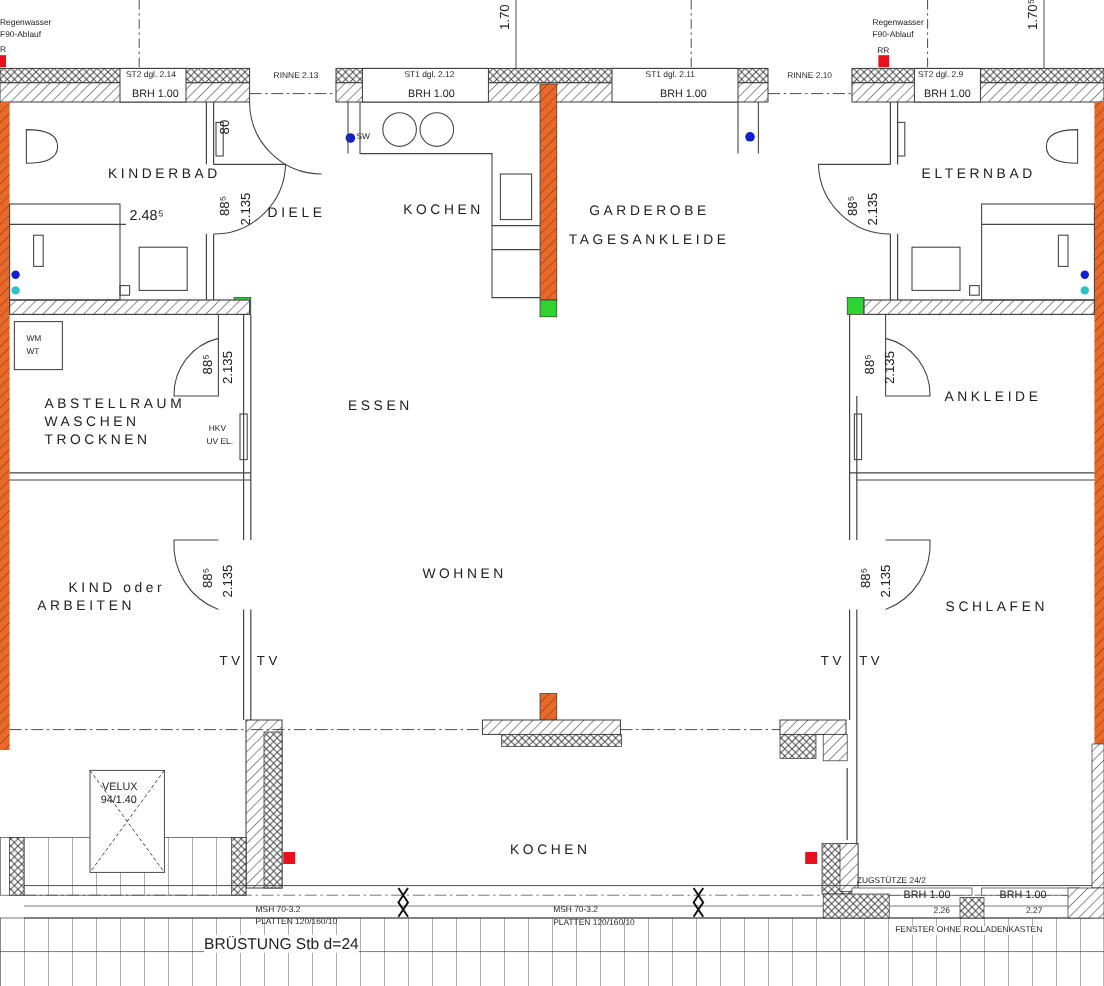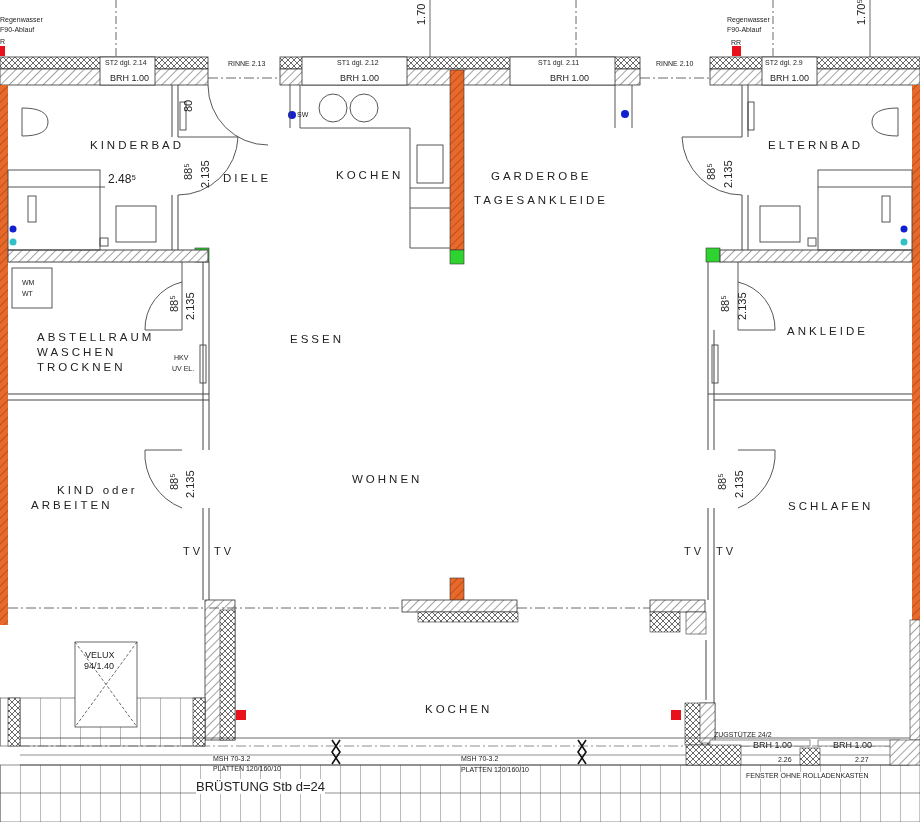--- a/index.html
+++ b/index.html
@@ -3,21 +3,21 @@
 <meta charset="utf-8">
 <style>
   html,body{margin:0;padding:0;background:#fff;}
   body{width:920px;height:822px;position:relative;overflow:hidden;font-family:"Liberation Sans",sans-serif;color:#222;}
   #plan{position:absolute;left:0;top:0;width:920px;height:822px;}
   .lbl{position:absolute;font-family:"Liberation Sans",sans-serif;white-space:nowrap;color:#222;}
   .room{font-size:11.5px;letter-spacing:3px;}
   .small{font-size:7px;letter-spacing:0;}
   .dim{font-size:11px;}
   .vert{transform:rotate(-90deg);transform-origin:left top;}
-  .big{font-size:13px;margin-left:26px;}
+  .big{font-size:13px;}
 </style>
 </head>
 <body>
 
 <svg id="plan" width="920" height="822" viewBox="0 0 920 822" xmlns="http://www.w3.org/2000/svg">
   <defs>
     <pattern id="hatch" width="6" height="6" patternUnits="userSpaceOnUse" patternTransform="rotate(45)">
       <rect width="6" height="6" fill="#fff"></rect>
       <line x1="0" y1="0" x2="0" y2="6" stroke="#444" stroke-width="1"></line>
     </pattern>

